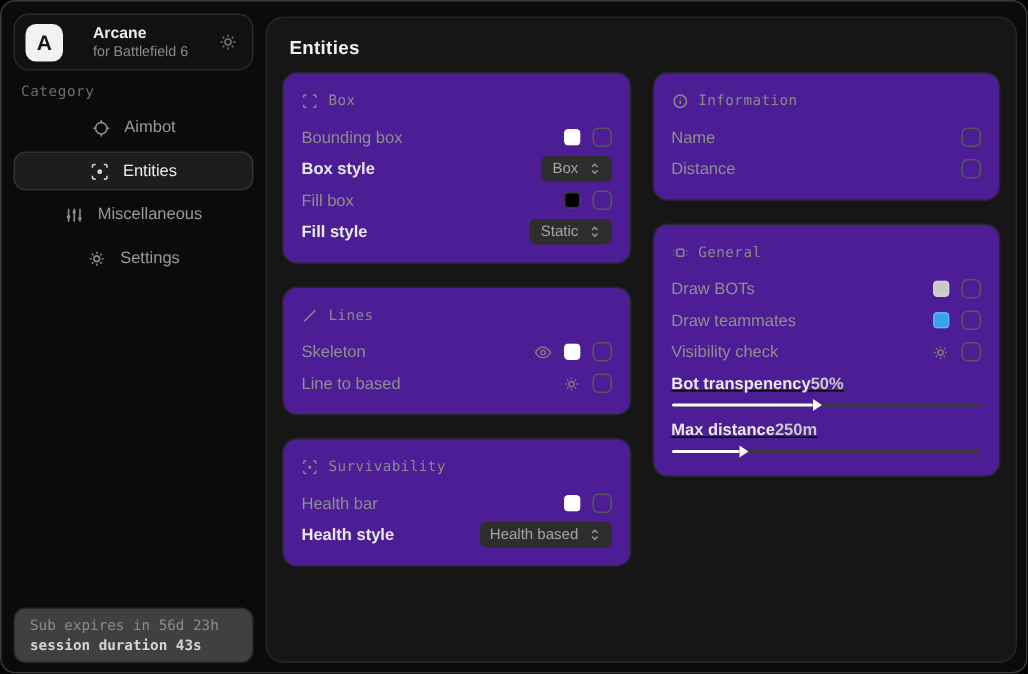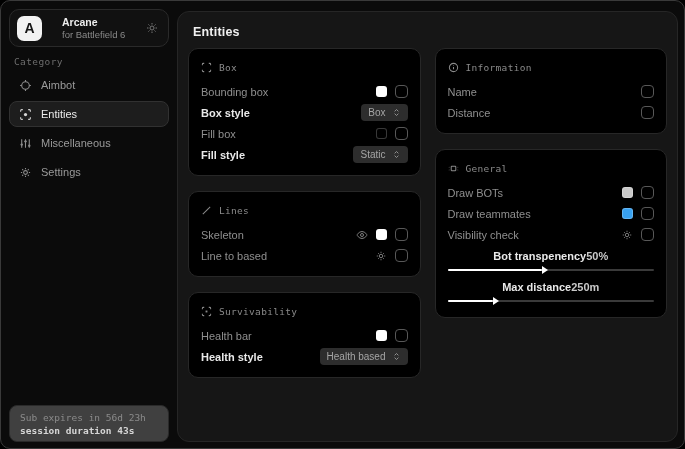--- a/index.html
+++ b/index.html
@@ -28,21 +28,21 @@
   .logo-gear { color:#767676; flex:none; display:flex; }
   .category-label {
     position:absolute; left:13px; top:55px;
     font-family:"DejaVu Sans Mono", monospace;
     font-size:9.5px; color:#6d6d6d; letter-spacing:.4px;
   }
   .nav { position:absolute; left:8px; top:71px; width:160px; display:flex; flex-direction:column; gap:3px; }
   .nav-item {
     height:26px; display:flex; align-items:center; gap:9px;
     padding:0 9px; border-radius:8px; border:1px solid transparent;
-    color:#9a9a9a; font-size:11px; cursor:pointer;
+    color:#9a9a9a; font-size:11px; cursor:pointer;justify-content:center;
   }
   .nav-item .nav-icon { display:flex; color:#8d8d8d; }
   .nav-item.active { background:#1d1d1d; border-color:#313131; color:#ececec; }
   .nav-item.active .nav-icon { color:#d5d5d5; }
   .session-box {
     position:absolute; left:8px; bottom:6px; width:160px; height:37px;
     border:1px solid #2a2a2a; border-radius:8px; background:#404040;
     padding:4px 10px; display:flex; flex-direction:column; justify-content:center;
     font-family:"DejaVu Sans Mono", monospace;
   }
@@ -50,21 +50,21 @@
   .session-line2 { font-size:9.5px; color:#d6d6d6; line-height:13px; font-weight:bold; }
   
   .main-panel {
     position:absolute; left:176px; top:10px; width:501px; height:431px;
     background:#161616; border:1px solid #262626; border-radius:12px;
   }
   .main-title { position:absolute; left:15px; top:13px; font-size:12.5px; font-weight:bold; color:#f0f0f0; letter-spacing:.2px; }
   .columns { position:absolute; left:10px; right:10px; top:36px; display:flex; gap:14px; }
   .col { flex:1; display:flex; flex-direction:column; gap:15px; min-width:0; }
   .card {
-    background:#000000; border:1px solid #272727; border-radius:10px;
+    background:#4c1d95; border:1px solid #272727; border-radius:10px;
     padding:9px 12px 10px;
   }
   .card-header {
     display:flex; align-items:center; gap:7px; margin-bottom:5px; height:18px;
     font-family:"DejaVu Sans Mono", monospace; font-size:9.5px; color:#8a8a8a; letter-spacing:.3px;
   }
   .card-header .hicon { display:flex; color:#8a8a8a; }
   .row { height:21px; display:flex; align-items:center; justify-content:space-between;text-align:right; }
   .row-label { font-size:11px; color:#8f8f8f; white-space:nowrap; }
   .row-label.bright { color:#e9e9e9; font-weight:bold; }
@@ -74,21 +74,21 @@
     width:13px; height:13px; border-radius:4px; border:1.5px solid #585858;
     background:transparent; flex:none; cursor:pointer;
   }
   .mini-icon { display:flex; color:#7d7d7d; cursor:pointer; }
   .pill {
     display:flex; align-items:center; gap:6px; height:17px; padding:0 7px;
     background:#2d2d2d; border-radius:4px; color:#a5a5a5; font-size:10px; cursor:pointer;
   }
   .pill .picon { display:flex; color:#9a9a9a; }
   .slider-row { padding:2px 0 5px; }
-  .slider-head { height:17px; display:flex; align-items:center; justify-content:center; }
+  .slider-head { height:17px; display:flex; align-items:center; justify-content:flex-start;text-decoration:underline; }
   .slider-value { font-size:11px; color:#c9c9c9; font-weight:bold; }
   .slider-track { position:relative; height:2px; background:#3a3a3a; border-radius:2px; margin-top:5px; cursor:pointer; }
   .slider-fill { position:absolute; left:0; top:0; height:2px; background:#fff; border-radius:2px; }
   .slider-fill::after {
     content:''; position:absolute; right:-6px; top:50%; transform:translateY(-50%);
     border-left:6px solid #fff; border-top:4px solid transparent; border-bottom:4px solid transparent;
   }
   svg { display:block; }
 </style>
 </head>

